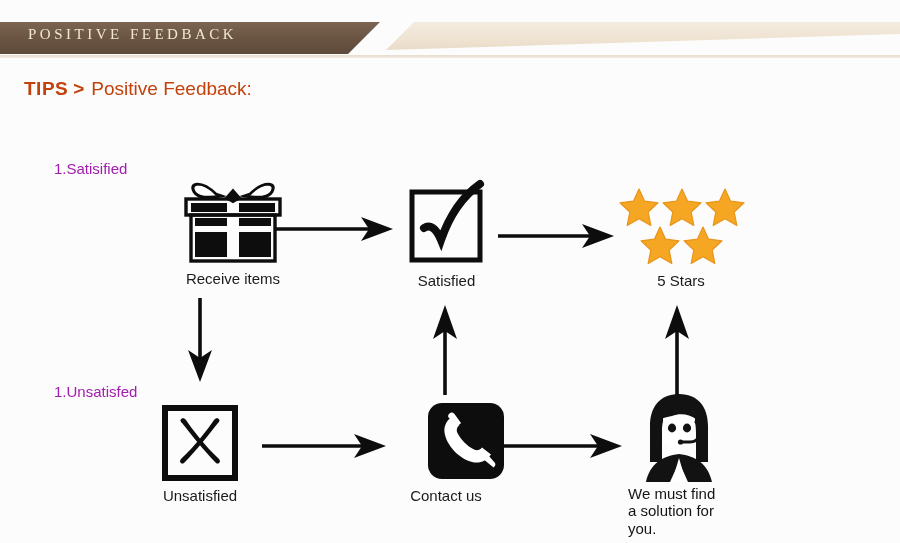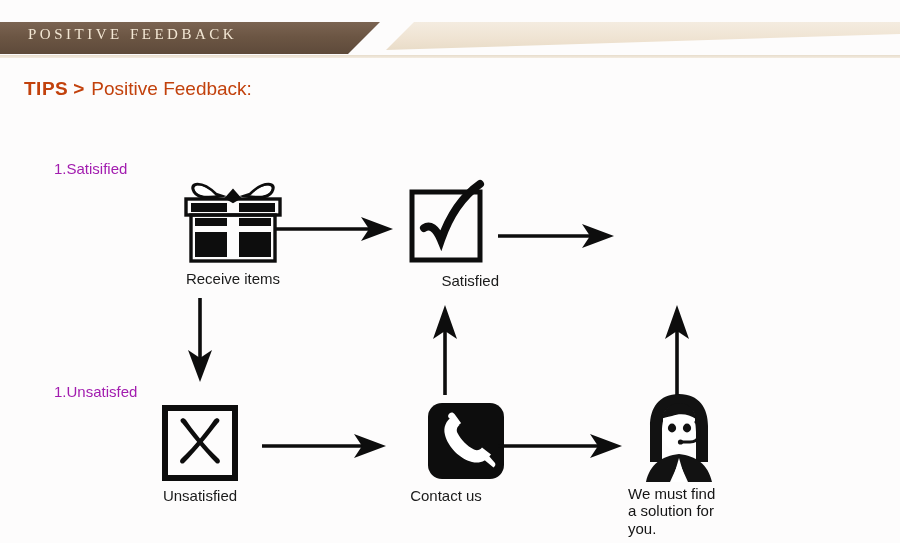--- a/index.html
+++ b/index.html
@@ -153,23 +153,38 @@
       <rect x="61" y="54" width="32" height="25" fill="#0d0d0d"></rect>
     </svg>
     <div class="node-label" style="left:-5px; top:92px; width:120px;">Receive items</div>
   </div>
 
   <div class="node" style="left:408px; top:184px;">
     <svg width="80" height="84" viewBox="0 0 80 84">
       <rect x="4" y="8" width="68" height="68" fill="none" stroke="#0d0d0d" stroke-width="5"></rect>
       <path d="M16 44 C22 40, 28 44, 33 56 C42 30, 55 12, 72 0" fill="none" stroke="#0d0d0d" stroke-width="8" stroke-linecap="round"></path>
     </svg>
-    <div class="node-label" style="left:-14px; top:88px; width:105px;text-align:right;">Satisfied</div>
-  </div>
-
+    <div class="node-label" style="left:-14px; top:88px; width:105px;">Satisfied</div>
+  </div>
+
+  <div class="node" style="left:618px; top:188px;">
+    <svg width="126" height="78" viewBox="0 0 126 78">
+      <defs>
+        <g id="starShape">
+          <path d="M19 1 L24.6 13.2 L38 14.8 L28.2 24 L30.8 37.4 L19 30.8 L7.2 37.4 L9.8 24 L0 14.8 L13.4 13.2 Z" fill="#f5a623" stroke="#e9941a" stroke-width="1.2" stroke-linejoin="round"></path>
+        </g>
+      </defs>
+      <use href="#starShape" x="2" y="0"></use>
+      <use href="#starShape" x="45" y="0"></use>
+      <use href="#starShape" x="88" y="0"></use>
+      <use href="#starShape" x="23" y="38"></use>
+      <use href="#starShape" x="66" y="38"></use>
+    </svg>
+    <div class="node-label" style="left:18px; top:84px; width:90px;">5 Stars</div>
+  </div>
 
   <div class="node" style="left:160px; top:403px;">
     <svg width="80" height="80" viewBox="0 0 80 80">
       <rect x="5" y="5" width="70" height="70" fill="none" stroke="#0d0d0d" stroke-width="6"></rect>
       <path d="M22 20 C30 30, 44 48, 56 60 C59 62, 62 58, 58 55 C46 44, 32 26, 26 17 C23 13, 18 17, 22 20 Z" fill="#0d0d0d"></path>
       <path d="M58 20 C50 30, 36 48, 24 60 C21 62, 18 58, 22 55 C34 44, 48 26, 54 17 C57 13, 62 17, 58 20 Z" fill="#0d0d0d"></path>
     </svg>
     <div class="node-label" style="left:-18px; top:84px; width:116px;">Unsatisfied</div>
   </div>
 

